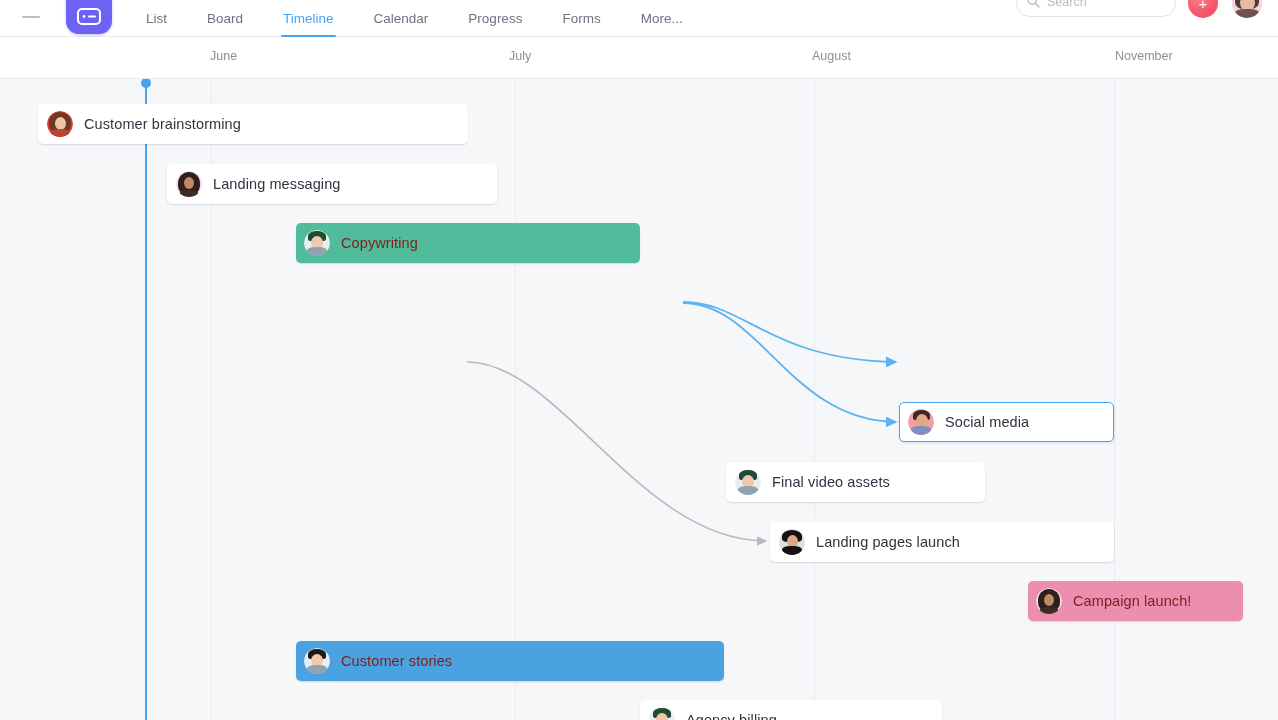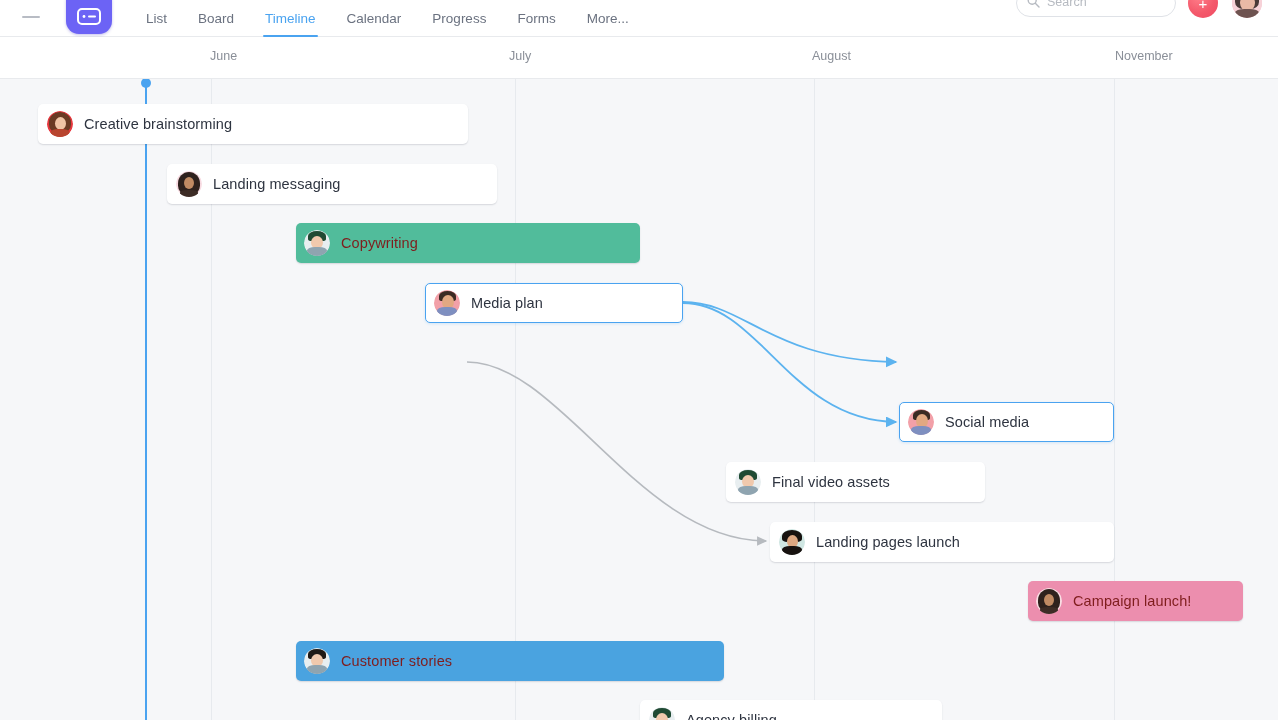--- a/index.html
+++ b/index.html
@@ -21,21 +21,21 @@
     position:absolute;left:22px;top:16px;width:18px;height:2px;
     background:#b8bcc4;border-radius:1px;
   }
   .logo{
     position:absolute;left:66px;top:-12px;width:46px;height:46px;
     background:#6c63f5;border-radius:13px;
     box-shadow:0 1px 3px rgba(80,70,200,.35);
   }
   .logo svg{position:absolute;left:11px;top:20px;}
 
-  .tabs{position:absolute;left:134px;top:0;height:37px;display:flex;align-items:center;gap:7px;}
+  .tabs{position:absolute;left:134px;top:0;height:37px;display:flex;align-items:center;gap:16px;}
   .tab{
     position:relative;height:37px;display:flex;align-items:center;
     padding:0 12px;font-size:13.5px;color:#6b7280;white-space:nowrap;cursor:pointer;
   }
   .tab.active{color:#4aa3f0;}
   .tab.active:after{
     content:"";position:absolute;left:10px;right:10px;bottom:0;height:2.5px;
     background:#4aa3f0;border-radius:2px;
   }
 
@@ -204,21 +204,21 @@
     </svg>
 
     <div class="bar white" style="left:38px;top:25px;width:430px;">
       <div class="avatar">
         <div class="face" style="background:#e8383f;">
           <div class="hair" style="left:2px;top:1px;width:22px;height:21px;background:#6b3a24;"></div>
           <div class="head" style="left:7.5px;top:6px;width:11px;height:13px;background:#f0c3a5;"></div>
           <div class="body" style="width:19px;height:8px;background:#b8452f;"></div>
         </div>
       </div>
-      <div class="label">Creative brainstorming</div>
+      <div class="label">Customer brainstorming</div>
     </div>
 
     <div class="bar white" style="left:167px;top:85px;width:330px;">
       <div class="avatar">
         <div class="face" style="background:#f8dbe2;">
           <div class="hair" style="left:2px;top:1px;width:22px;height:23px;background:#2e211d;"></div>
           <div class="head" style="left:8px;top:6px;width:10px;height:12px;background:#c08a63;"></div>
           <div class="body" style="width:18px;height:7px;background:#3d2c26;"></div>
         </div>
       </div>
@@ -229,41 +229,31 @@
       <div class="avatar">
         <div class="face" style="background:#e8eef0;">
           <div class="hair" style="left:4px;top:1px;width:18px;height:10px;background:#1f4a33;border-radius:50% 50% 20% 20%;"></div>
           <div class="head" style="left:7px;top:6px;width:12px;height:13px;background:#f0c9ad;"></div>
           <div class="body" style="width:20px;height:9px;background:#8fa4b0;"></div>
         </div>
       </div>
       <div class="label">Copywriting</div>
     </div>
 
-    <div class="bar selected" style="left:425px;top:204px;width:258px;">
+
+
+
+    <div class="bar selected" style="left:899px;top:323px;width:215px;">
       <div class="avatar">
         <div class="face" style="background:#f2a0a8;">
           <div class="hair" style="left:5px;top:1px;width:17px;height:10px;background:#3b2a23;border-radius:50% 50% 20% 20%;"></div>
           <div class="head" style="left:7.5px;top:5px;width:12px;height:14px;background:#e2a882;"></div>
           <div class="body" style="width:20px;height:9px;background:#7e8fc0;"></div>
         </div>
       </div>
-      <div class="label">Media plan</div>
-    </div>
-
-
-
-    <div class="bar selected" style="left:899px;top:323px;width:215px;">
-      <div class="avatar">
-        <div class="face" style="background:#f2a0a8;">
-          <div class="hair" style="left:5px;top:1px;width:17px;height:10px;background:#3b2a23;border-radius:50% 50% 20% 20%;"></div>
-          <div class="head" style="left:7.5px;top:5px;width:12px;height:14px;background:#e2a882;"></div>
-          <div class="body" style="width:20px;height:9px;background:#7e8fc0;"></div>
-        </div>
-      </div>
       <div class="label">Social media</div>
     </div>
 
     <div class="bar white" style="left:726px;top:383px;width:259px;">
       <div class="avatar">
         <div class="face" style="background:#e8eef0;">
           <div class="hair" style="left:4px;top:1px;width:18px;height:10px;background:#1f4a33;border-radius:50% 50% 20% 20%;"></div>
           <div class="head" style="left:7px;top:6px;width:12px;height:13px;background:#f0c9ad;"></div>
           <div class="body" style="width:20px;height:9px;background:#8fa4b0;"></div>
         </div>

